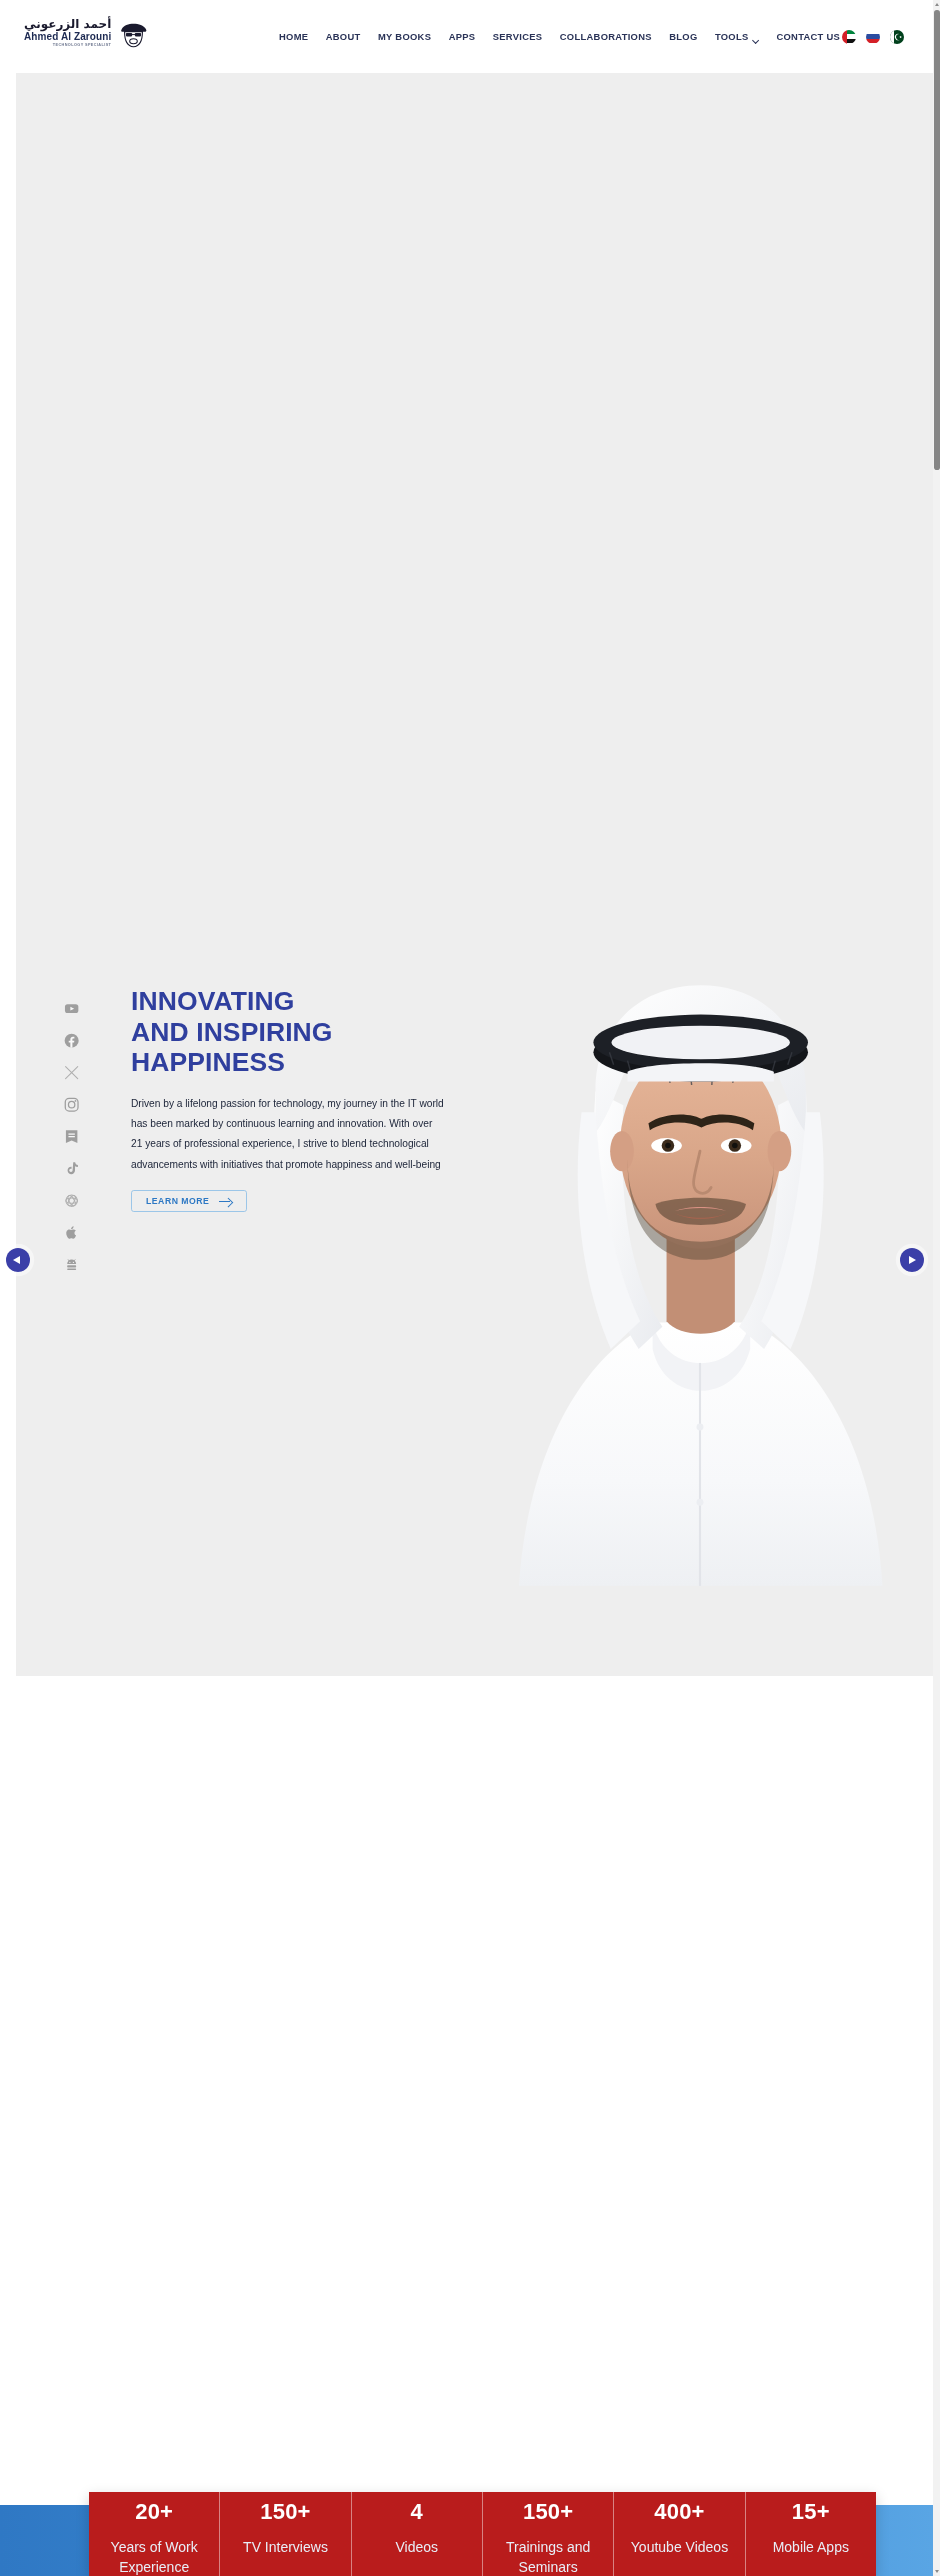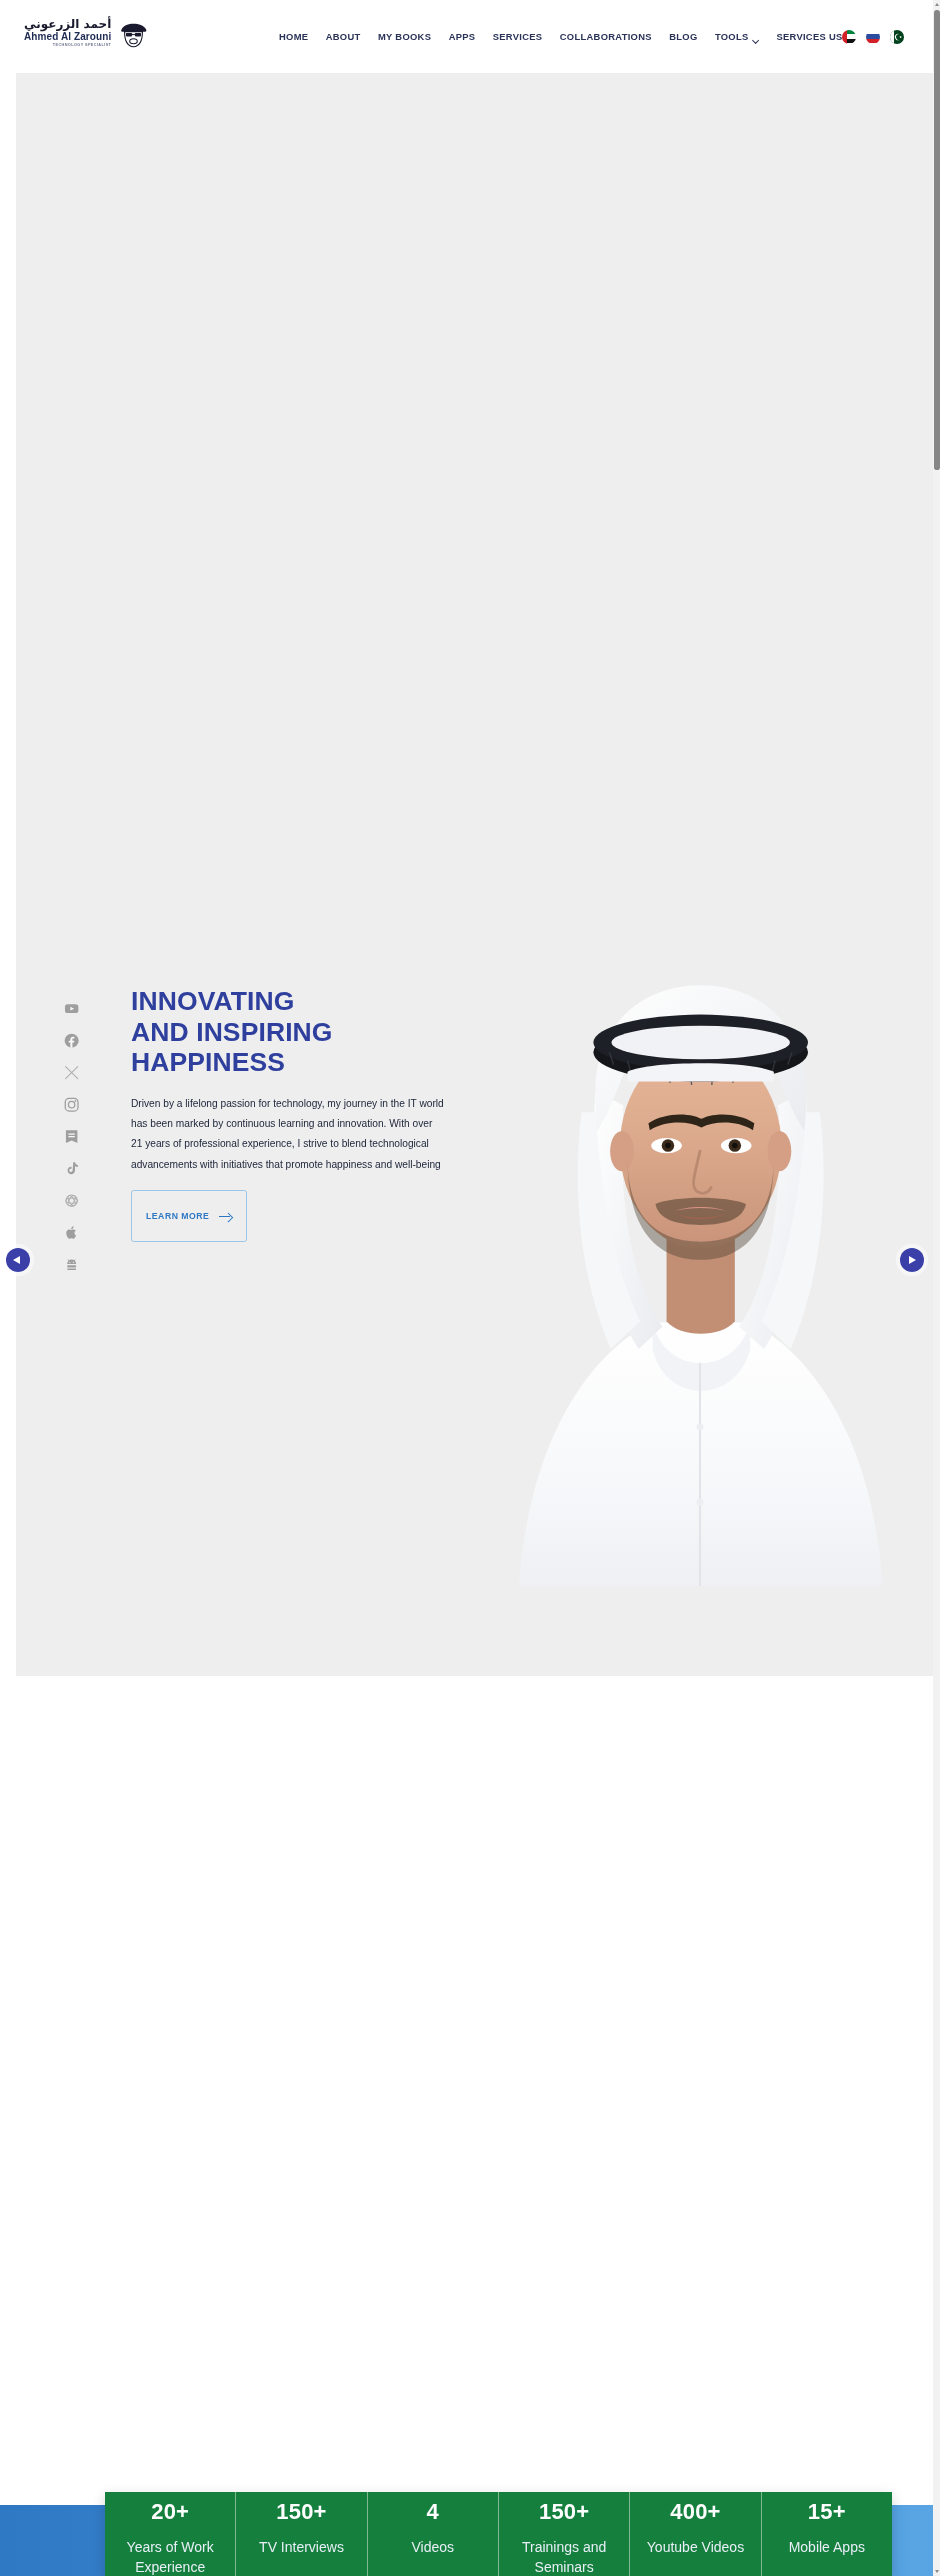--- a/index.html
+++ b/index.html
@@ -180,21 +180,21 @@
     font-size:10.2px;
     line-height:2.0;
     color:#20283c;
     max-width:314px;
   }
   .learn-btn {
     margin-top:15.3px;
     display:inline-flex;
     align-items:center;
     gap:9.8px;
-    padding:20px 14px;
+    padding:5px 14px;
     border:0.7px solid #9cc6e8;
     border-radius:2.8px;
     background:transparent;
     color:#2d78c4;
     font-size:8.7px;
     font-weight:700;
     letter-spacing:0.5px;
     cursor:pointer;
     font-family:inherit;
   }
@@ -294,25 +294,25 @@
     position:absolute;
     left:0;
     top:2505px;
     width:933px;
     height:71px;
     background:linear-gradient(90deg,#2f78c4 0%, #3f8ed6 55%, #59a5e4 100%);
     z-index:2;
   }
   .stats-box {
     position:absolute;
-    left:105px;
+    left:89px;
     top:2492px;
     width:787px;
     height:84px;
-    background:#15803d;
+    background:#b91c1c;
     display:flex;
     z-index:5;
     box-shadow:0 4.2px 12.5px rgba(0,0,0,.18);
   }
   .stat {
     flex:1;
     display:flex;
     flex-direction:column;
     align-items:center;
     justify-content:flex-start;
@@ -413,21 +413,21 @@
           <span>COLLABORATIONS</span>
         </a>
       <a class="nav-item" href="#">
           <span>BLOG</span>
         </a>
       <a class="nav-item" href="#">
         <span>TOOLS</span>
         <span class="chev"></span>
       </a>
       <a class="nav-item" href="#">
-          <span>SERVICES US</span>
+          <span>CONTACT US</span>
         </a>
     </nav>
 
     <div class="lang-flags">
       <span class="flag flag-ae">
           <i class="s2"></i>
           <i class="s3"></i>
           <i class="s4"></i>
           <i class="s1"></i>
         </span>

